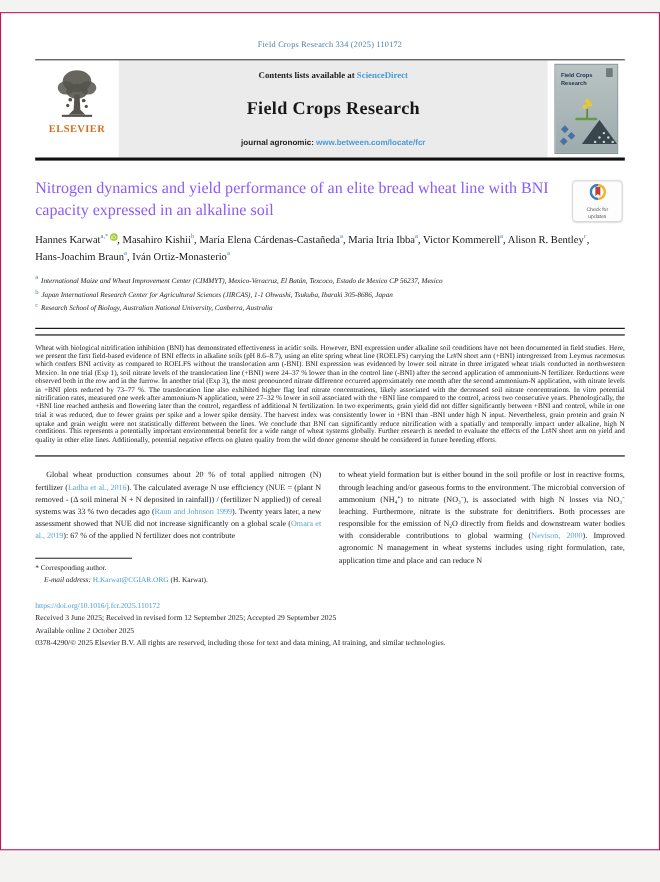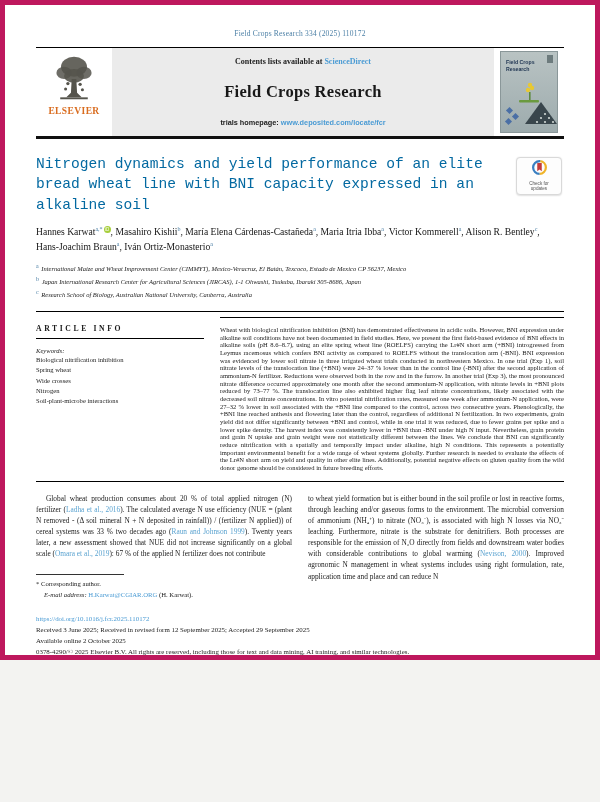--- a/index.html
+++ b/index.html
@@ -1,18 +1,18 @@
 <!DOCTYPE html>
 <html><head>
 <meta charset="utf-8">
 <style>
   html,body{margin:0;padding:0;background:#f3f3f1;}
-  .page{width:600px;height:660px;box-sizing:border-box;background:#ffffff;
-    margin:0 auto;padding:24px 31px 0 31px;position:relative;overflow:hidden;
-    font-family:"Liberation Serif",serif;color:#1c1c1c;border:5px solid #be185d;}
+  .page{width:600px;height:762px;box-sizing:border-box;background:#ffffff;
+    margin:11px auto;padding:24px 31px 0 31px;position:relative;overflow:hidden;
+    font-family:"Liberation Serif",serif;color:#1c1c1c;border:1px solid #be185d;}
   
   .journal-ref{text-align:center;font-size:7.5px;color:#4b7fa5;letter-spacing:.2px;}
   
   .header-band{margin-top:9px;border-top:1.2px solid #000;border-bottom:3px solid #101010;
     display:flex;align-items:stretch;height:88px;}
   .logo-box{width:76px;background:#fff;display:flex;flex-direction:column;align-items:center;
     justify-content:flex-start;padding-top:5px;text-align:center;}
   .logo-box svg{display:block;}
   .logo-word{font-size:9.5px;color:#d96c1f;letter-spacing:.4px;font-weight:600;margin-top:1px;}
   .band-center{flex:1;background:#ebebeb;display:flex;flex-direction:column;align-items:center;
@@ -22,21 +22,21 @@
   .band-journal{font-size:16.5px;font-weight:600;color:#181818;letter-spacing:.3px;}
   .homepage-line{font-family:"Liberation Sans",sans-serif;font-size:7.3px;font-weight:700;color:#222;}
   .cover-box{width:70px;background:#fff;display:flex;justify-content:center;align-items:flex-start;padding-top:3px;}
   .cover{width:56px;height:80px;background:linear-gradient(#b9c3c3,#9dabad);position:relative;
     overflow:hidden;border:.5px solid #8a9799;}
   .cover-title{position:absolute;top:7px;left:5px;width:34px;font-family:"Liberation Sans",sans-serif;
     font-size:5.2px;line-height:1.25;font-weight:700;color:#1d3350;}
   .cover svg{position:absolute;left:0;top:0;}
   
   .title-row{position:relative;margin-top:15px;}
-  .article-title{width:488px;font-size:14.6px;line-height:1.4;color:#0369a1;font-family:Liberation Mono, monospace;}
+  .article-title{width:488px;font-size:14.6px;line-height:1.4;color:#8b5cf6;}
   .badge{position:absolute;right:2px;top:3px;width:44px;height:36px;border:1px solid #d9d9d9;
     border-radius:4px;background:#fdfdfd;display:flex;flex-direction:column;align-items:center;
     justify-content:center;box-shadow:0 .5px 1.5px rgba(0,0,0,.12);}
   .badge-text{font-family:"Liberation Sans",sans-serif;font-size:4.6px;line-height:1.25;color:#555;text-align:center;margin-top:1.5px;}
   .authors{margin-top:10px;font-size:9.6px;line-height:1.5;color:#161616;width:520px;}
   .author{white-space:normal;}
   .author:not(.last)::after{content:", ";}
   .authors sup,.affil sup{font-size:6px;color:#4b7fa5;}
   .orcid{display:inline-block;width:7px;height:7px;border-radius:50%;background:#a6ce39;
     color:#fff;font-family:"Liberation Sans",sans-serif;font-size:4.5px;line-height:7px;
@@ -93,21 +93,21 @@
             <circle cx="19" cy="47" r="2"></circle>
               <circle cx="41" cy="48" r="2"></circle>
           </g>
         </svg>
       </span>
       <div class="logo-word">ELSEVIER</div>
     </div>
     <div class="band-center">
       <div class="contents-line"><span>Contents lists available at </span><span class="link-blue">ScienceDirect</span></div>
       <div class="band-journal">Field Crops Research</div>
-      <div class="homepage-line"><span>trials homepage: </span><span class="link-blue">www.deposited.com/locate/fcr</span></div>
+      <div class="homepage-line"><span>journal agronomic: </span><span class="link-blue">www.between.com/locate/fcr</span></div>
     </div>
     <div class="cover-box">
       <div class="cover">
         <svg width="56" height="80" viewBox="0 0 56 80">
           <rect x="46" y="3" width="6" height="8" fill="#6d7b7d"></rect>
           <g fill="#e8c832">
             <circle cx="27" cy="38" r="2.2"></circle>
               <circle cx="31" cy="36" r="2.2"></circle>
               <circle cx="29" cy="33" r="2.2"></circle>
           </g>
@@ -158,30 +158,20 @@
 
   <div class="affils">
     <div class="affil"><sup>a</sup> <span>International Maize and Wheat Improvement Center (CIMMYT), Mexico-Veracruz, El Batán, Texcoco, Estado de Mexico CP 56237, Mexico</span></div>
     <div class="affil"><sup>b</sup> <span>Japan International Research Center for Agricultural Sciences (JIRCAS), 1-1 Ohwashi, Tsukuba, Ibaraki 305-8686, Japan</span></div>
     <div class="affil"><sup>c</sup> <span>Research School of Biology, Australian National University, Canberra, Australia</span></div>
   </div>
 
   <div class="rule-authors"></div>
 
   <div class="info-grid">
-    <div class="info-left">
-      <div class="col-head">ARTICLE INFO</div>
-      <div class="col-rule"></div>
-      <div class="kw-label">Keywords:</div>
-      <div class="kw-item">Biological nitrification inhibition</div>
-      <div class="kw-item">Spring wheat</div>
-      <div class="kw-item">Wide crosses</div>
-      <div class="kw-item">Nitrogen</div>
-      <div class="kw-item">Soil-plant-microbe interactions</div>
-    </div>
     <div class="info-right">
       <div class="col-rule"></div>
       <div class="abstract-text">Wheat with biological nitrification inhibition (BNI) has demonstrated effectiveness in acidic soils. However, BNI expression under alkaline soil conditions have not been documented in field studies. Here, we present the first field-based evidence of BNI effects in alkaline soils (pH 8.6–8.7), using an elite spring wheat line (ROELFS) carrying the Lr#N short arm (+BNI) introgressed from Leymus racemosus which confers BNI activity as compared to ROELFS without the translocation arm (-BNI). BNI expression was evidenced by lower soil nitrate in three irrigated wheat trials conducted in northwestern Mexico. In one trial (Exp 1), soil nitrate levels of the translocation line (+BNI) were 24–37 % lower than in the control line (-BNI) after the second application of ammonium-N fertilizer. Reductions were observed both in the row and in the furrow. In another trial (Exp 3), the most pronounced nitrate difference occurred approximately one month after the second ammonium-N application, with nitrate levels in +BNI plots reduced by 73–77 %. The translocation line also exhibited higher flag leaf nitrate concentrations, likely associated with the decreased soil nitrate concentrations. In vitro potential nitrification rates, measured one week after ammonium-N application, were 27–32 % lower in soil associated with the +BNI line compared to the control, across two consecutive years. Phenologically, the +BNI line reached anthesis and flowering later than the control, regardless of additional N fertilization. In two experiments, grain yield did not differ significantly between +BNI and control, while in one trial it was reduced, due to fewer grains per spike and a lower spike density. The harvest index was consistently lower in +BNI than -BNI under high N input. Nevertheless, grain protein and grain N uptake and grain weight were not statistically different between the lines. We conclude that BNI can significantly reduce nitrification with a spatially and temporally impact under alkaline, high N conditions. This represents a potentially important environmental benefit for a wide range of wheat systems globally. Further research is needed to evaluate the effects of the Lr#N short arm on yield and quality in other elite lines. Additionally, potential negative effects on gluten quality from the wild donor genome should be considered in future breeding efforts.</div>
     </div>
   </div>
 
   <div class="section-rule"></div>
 
   <div class="intro-cols">
     <div class="intro-col">

